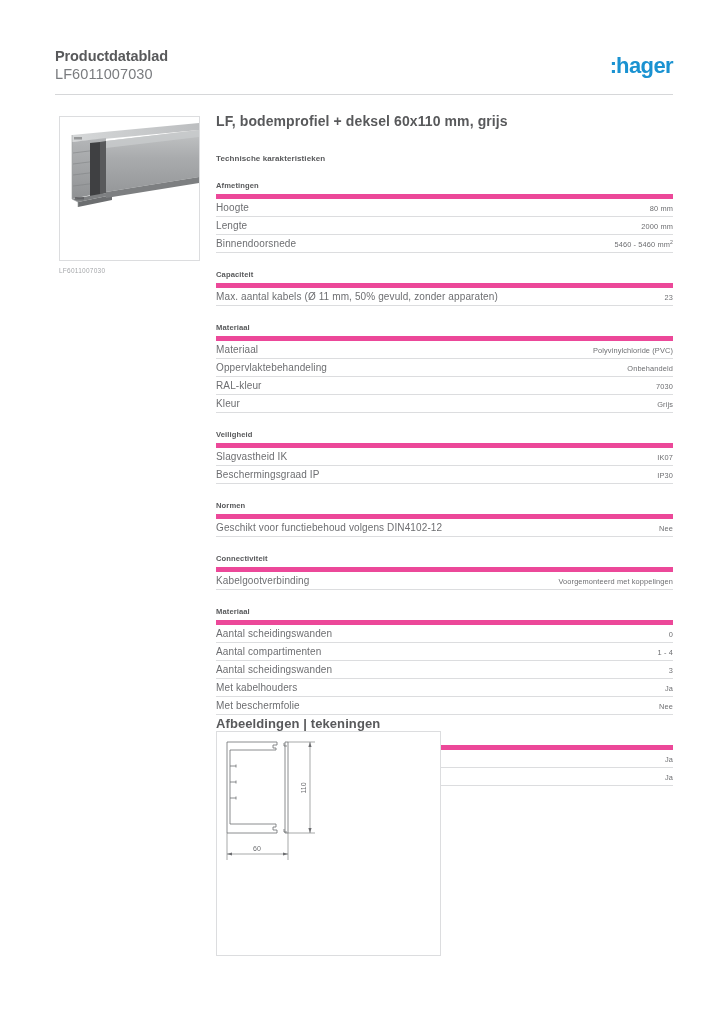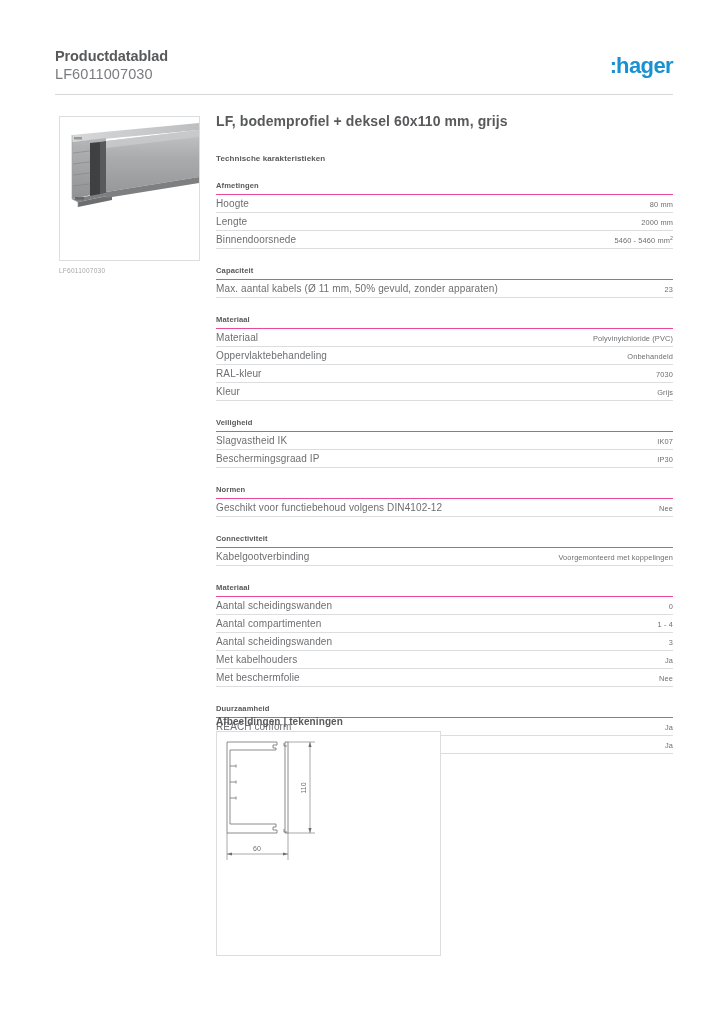--- a/index.html
+++ b/index.html
@@ -127,21 +127,21 @@
     margin-top: 17px;
   }
   .spec-group:first-of-type { margin-top: 17px; }
 
   .group-title {
     font-size: 7.6px;
     font-weight: bold;
     color: #58595b;
     letter-spacing: 0.1px;
     padding-bottom: 3px;
-    border-bottom: 1px solid #ec4899;
+    border-bottom: 5px solid #ec4899;
     line-height: 10px;
   }
   .spec-row {
     display: flex;
     justify-content: space-between;
     align-items: baseline;
     border-bottom: 1px solid #dcdddf;
     padding: 3.5px 0 3.5px 0;
     line-height: 9px;
   }
@@ -162,21 +162,21 @@
     font-size: 5.2px;
     vertical-align: super;
     line-height: 0;
   }
 
   
   .drawings-heading {
     position: absolute;
     left: 216px;
     top: 692px;
-    font-size: 10px;
+    font-size: 13px;
     font-weight: bold;
     color: #58595b;
     letter-spacing: 0.1px;
   }
   .drawing-box {
     position: absolute;
     left: 216px;
     top: 707px;
     width: 223px;
     height: 223px;

